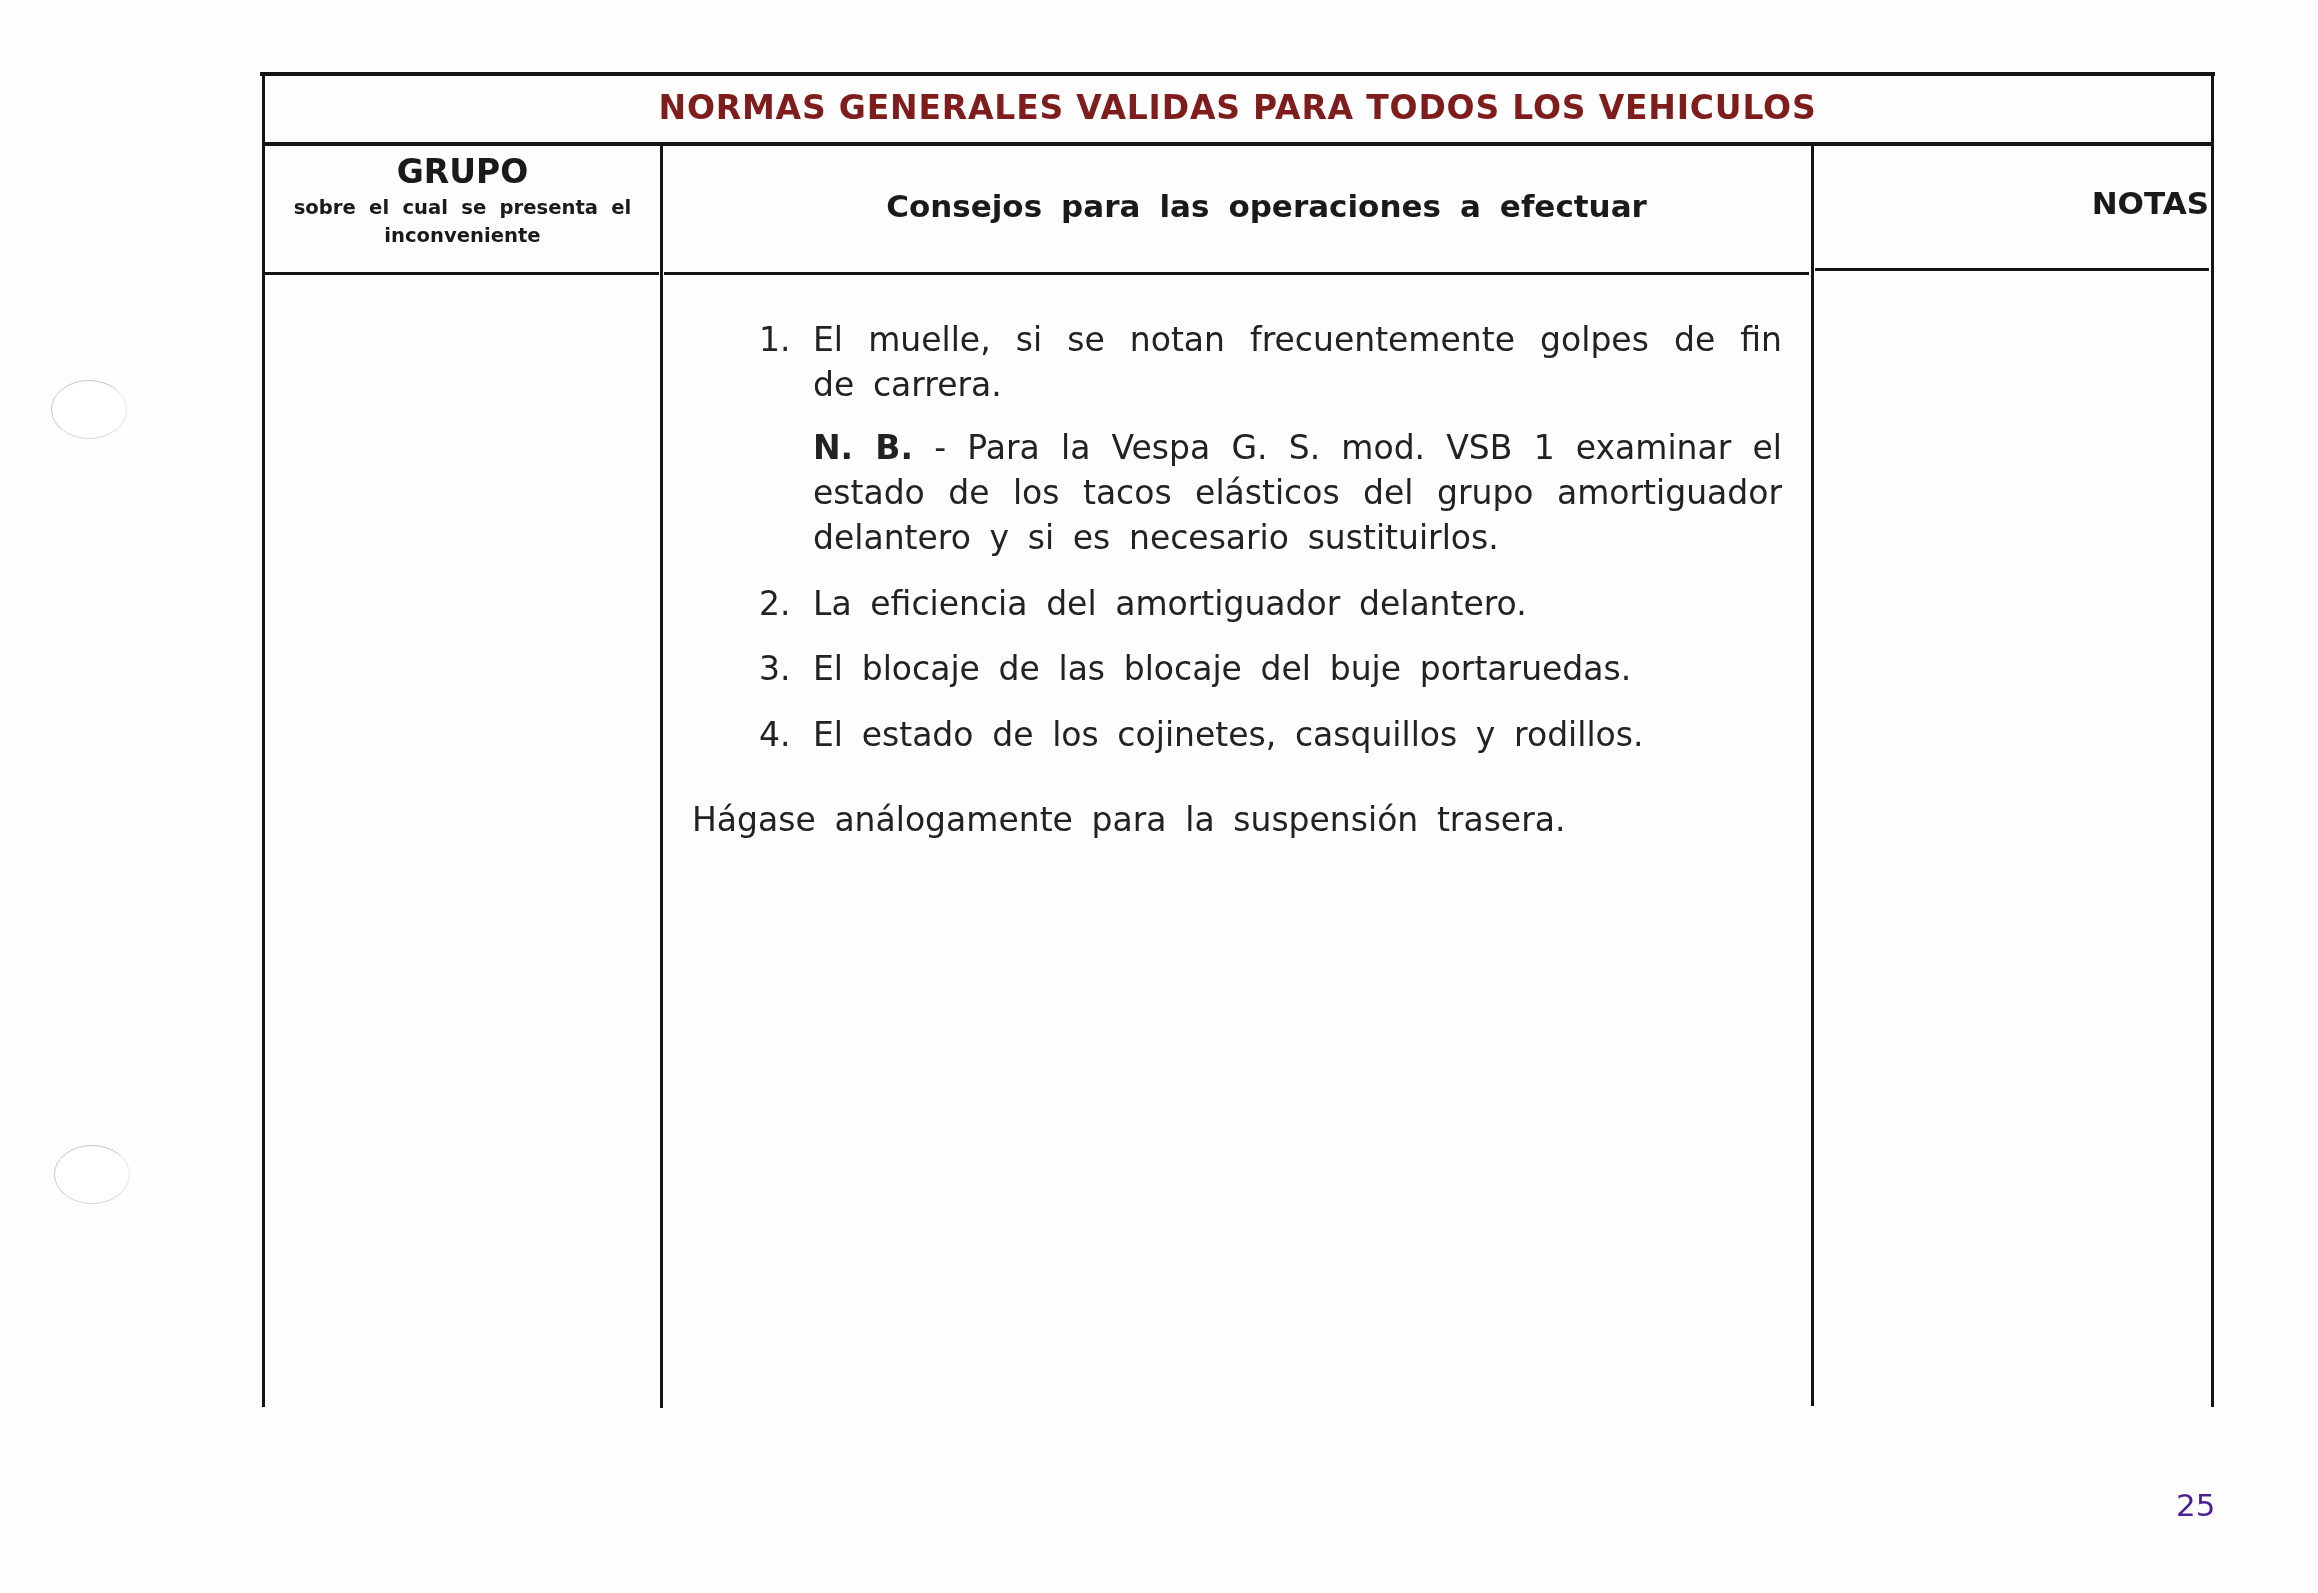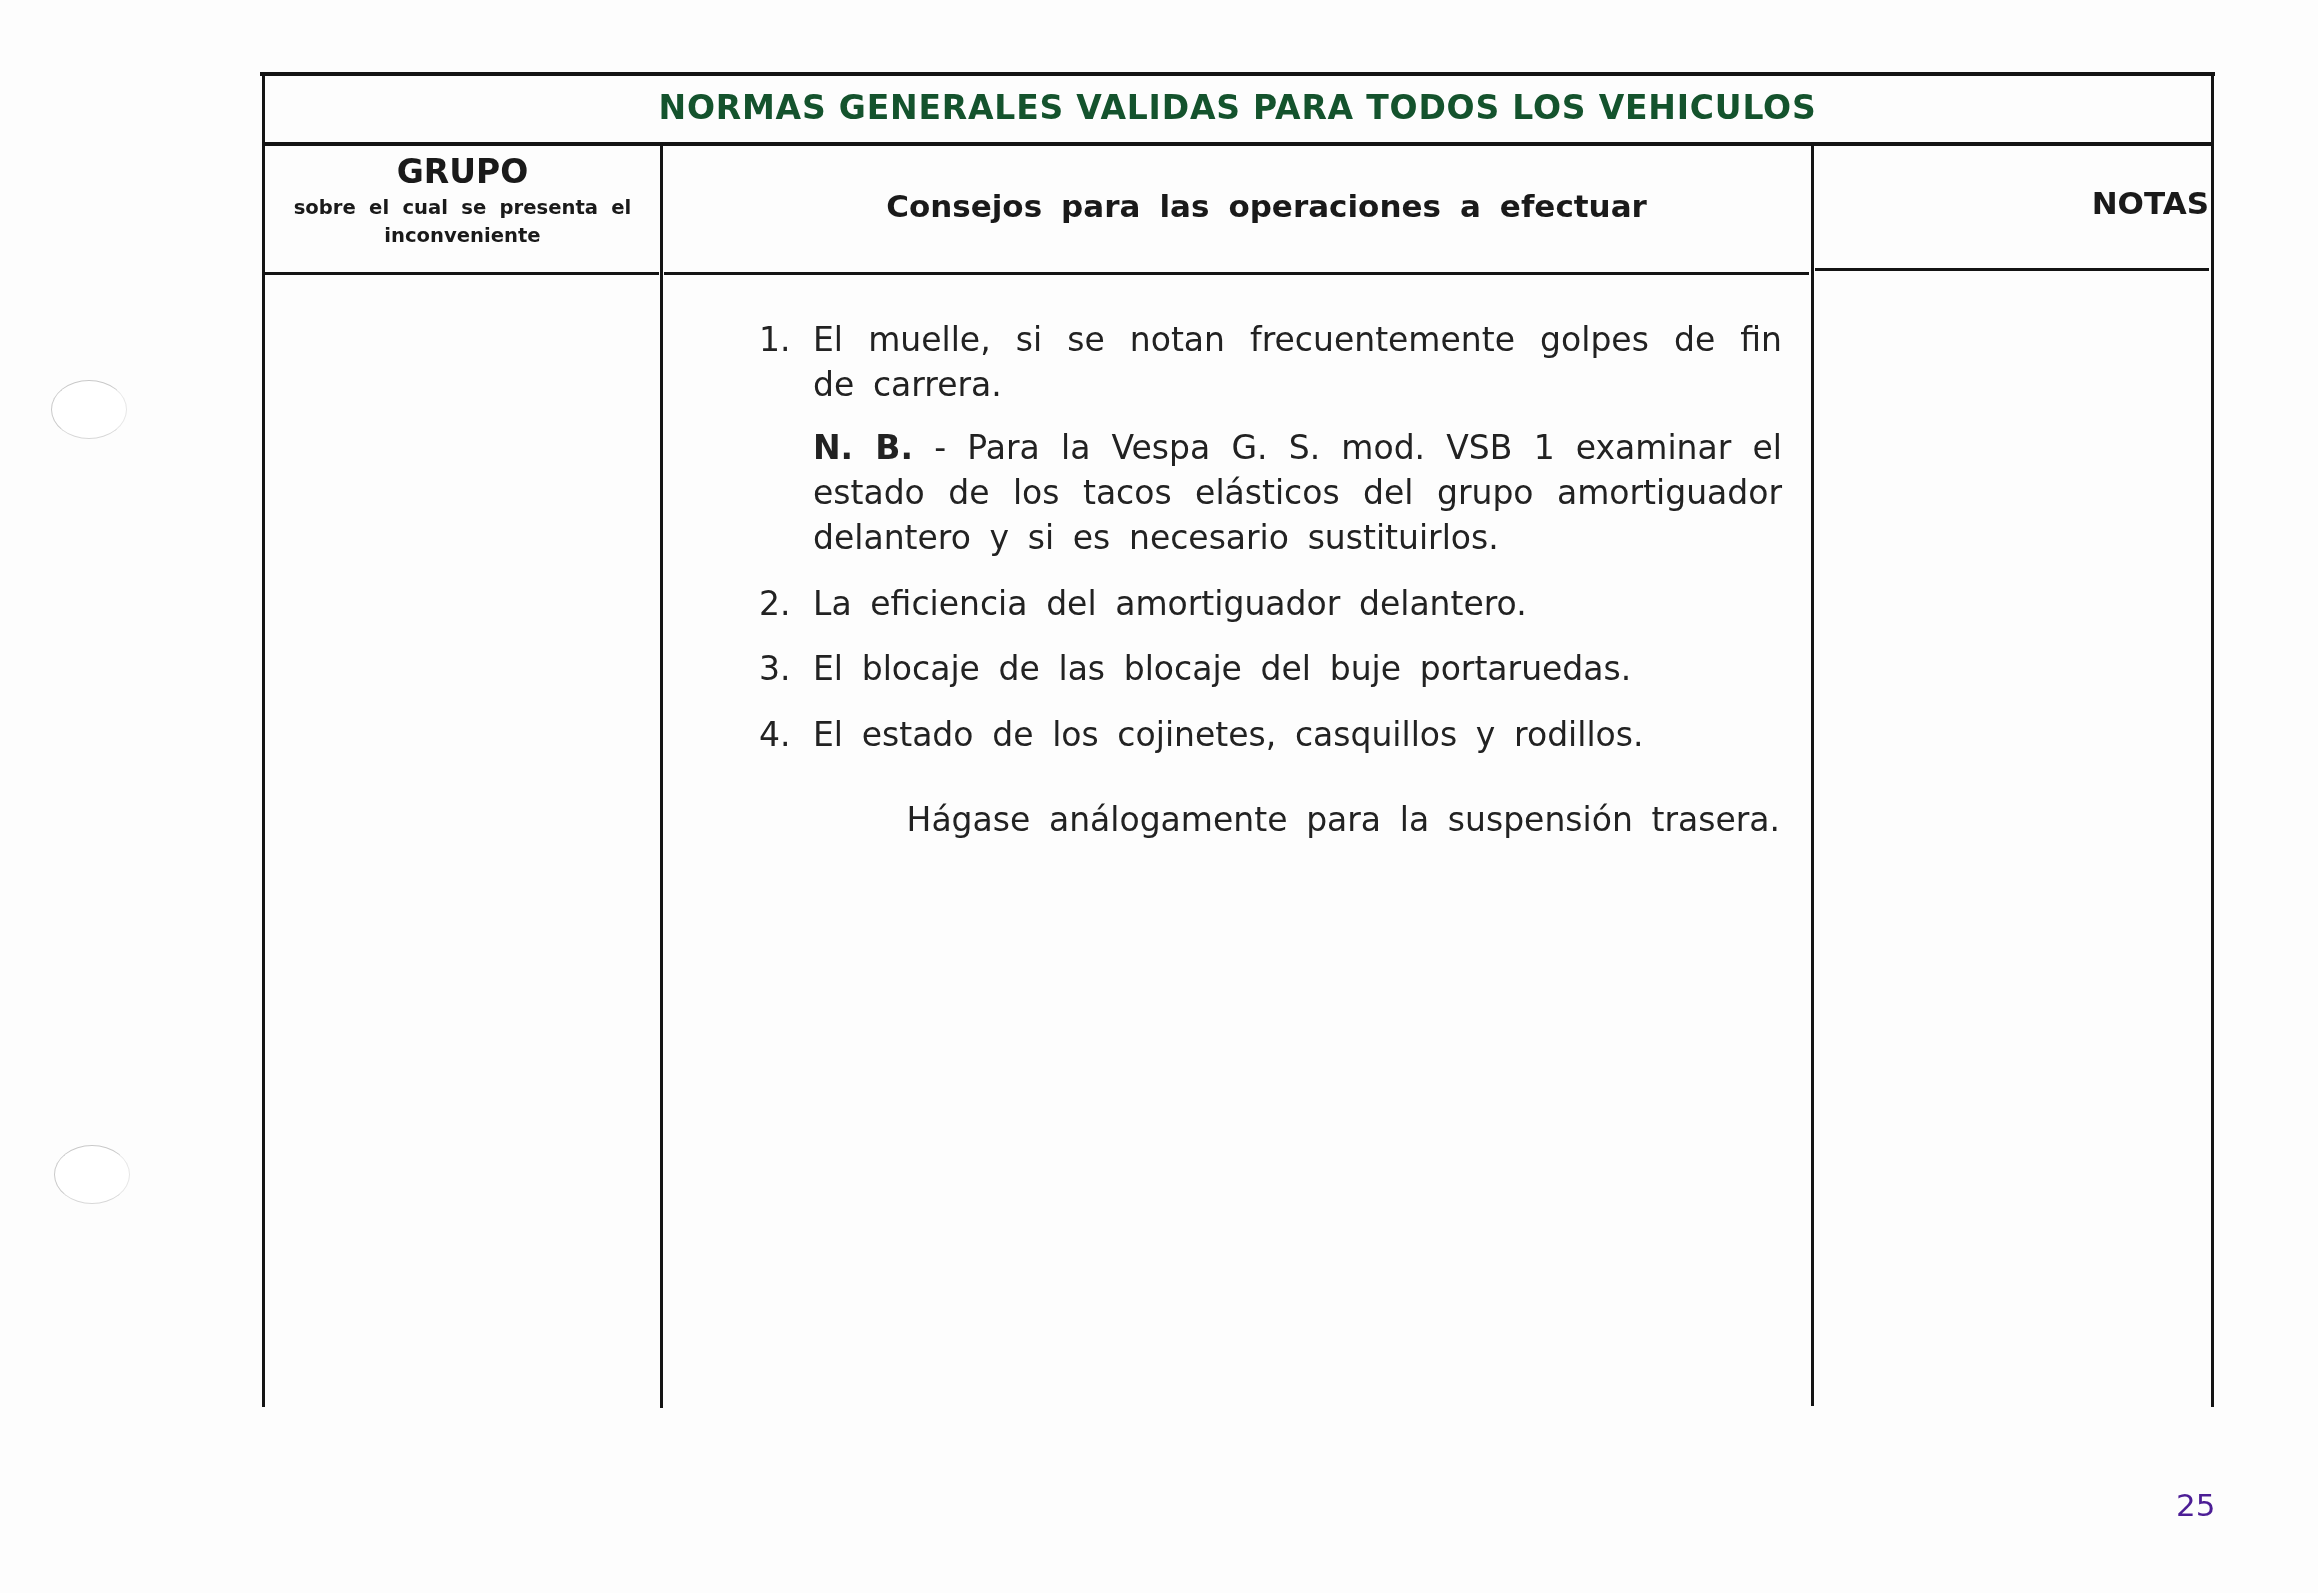--- a/index.html
+++ b/index.html
@@ -14,21 +14,21 @@
 
   .hole {
     position:absolute; width:74px; height:57px; border-radius:50%;
     border:1.6px solid #c9c9c9; border-right-color:#e6e6e6; border-bottom-color:#d8d8d8;
     background:#ffffff;
   }
 
   .title {
     position:absolute; left:263px; width:1949px; top:82px; height:52px;
     text-align:center; font-size:33px; font-weight:bold; letter-spacing:0.8px;
-    line-height:52px; color:#14532d;
+    line-height:52px; color:#7f1d1d;
   }
 
   .col-head { position:absolute; text-align:center; }
   .grupo-title { font-size:33px; font-weight:bold; line-height:39px; }
   .grupo-sub { font-size:19.6px; font-weight:bold; line-height:28px; word-spacing:6.5px; }
   .consejos-head { font-size:31px; font-weight:bold; word-spacing:8.2px; }
   .notas-head { font-size:31px; font-weight:bold; }
 
   .body-text {
     position:absolute; font-size:33px; line-height:45px; color:#222;
@@ -88,16 +88,16 @@
 <div class="body-text item" style="top:646px; height:45px;">
   <span class="num">3.</span>
   <span class="txt" style="text-align:left;">El blocaje de las blocaje del buje portaruedas.</span>
 </div>
 
 <div class="body-text item" style="top:712px; height:45px;">
   <span class="num">4.</span>
   <span class="txt" style="text-align:left;">El estado de los cojinetes, casquillos y rodillos.</span>
 </div>
 
-<div class="body-text" style="left:692px; width:1088px; top:797px; text-align:right;">Hágase análogamente para la suspensión trasera.</div>
+<div class="body-text" style="left:692px; width:1088px; top:797px; text-align:left;">Hágase análogamente para la suspensión trasera.</div>
 
 <div class="page-num">25</div>
 
 
 </body></html>

